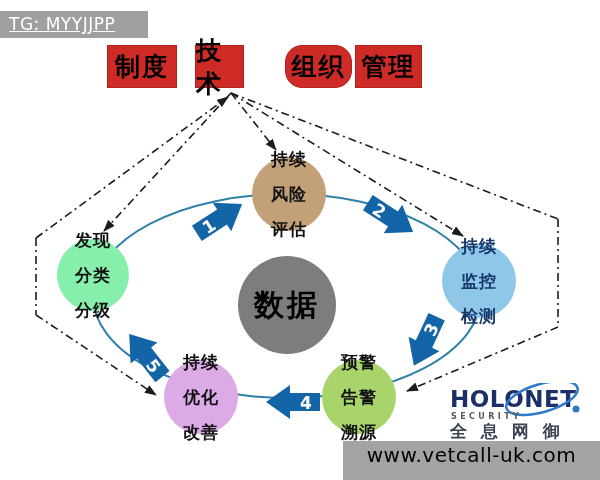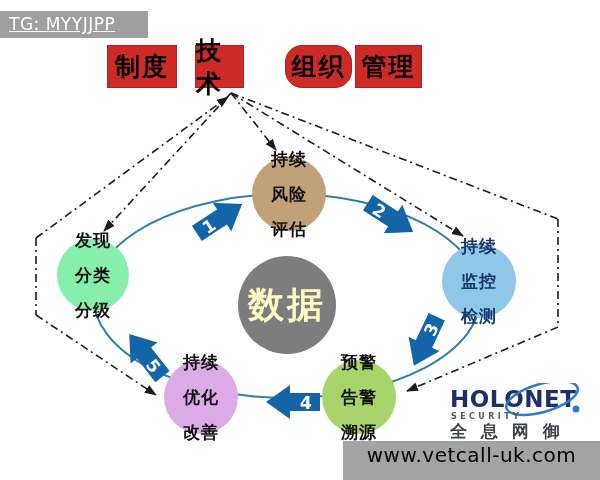--- a/index.html
+++ b/index.html
@@ -53,21 +53,21 @@
   .node-risk     { left:252px; top:157px; width:74px; height:74px; background:#c2a179; }
   .node-monitor  { left:442px; top:244px; width:74px; height:74px; background:#8fc7e9; color:#16386b; }
   .node-warn     { left:322px; top:360px; width:74px; height:74px; background:#a9d46c; }
   .node-optimize { left:164px; top:360px; width:74px; height:74px; background:#dcaae6; }
 
   .node-center {
     position:absolute; left:238px; top:256px;
     width:98px; height:98px; border-radius:50%;
     background:#7d7d7d;
     display:flex; align-items:center; justify-content:center;
-    color:#fef9c3; font-weight:bold; font-size:36px; letter-spacing:3px;
+    color:#000000; font-weight:bold; font-size:30px; letter-spacing:3px;
   }
 
   
   .logo-svg { position:absolute; left:448px; top:383px; width:150px; height:57px; }
 
   
   .site-banner {
     position:absolute; left:343px; top:441px;
     width:257px; height:45px;
     background:#a3a3a3;

